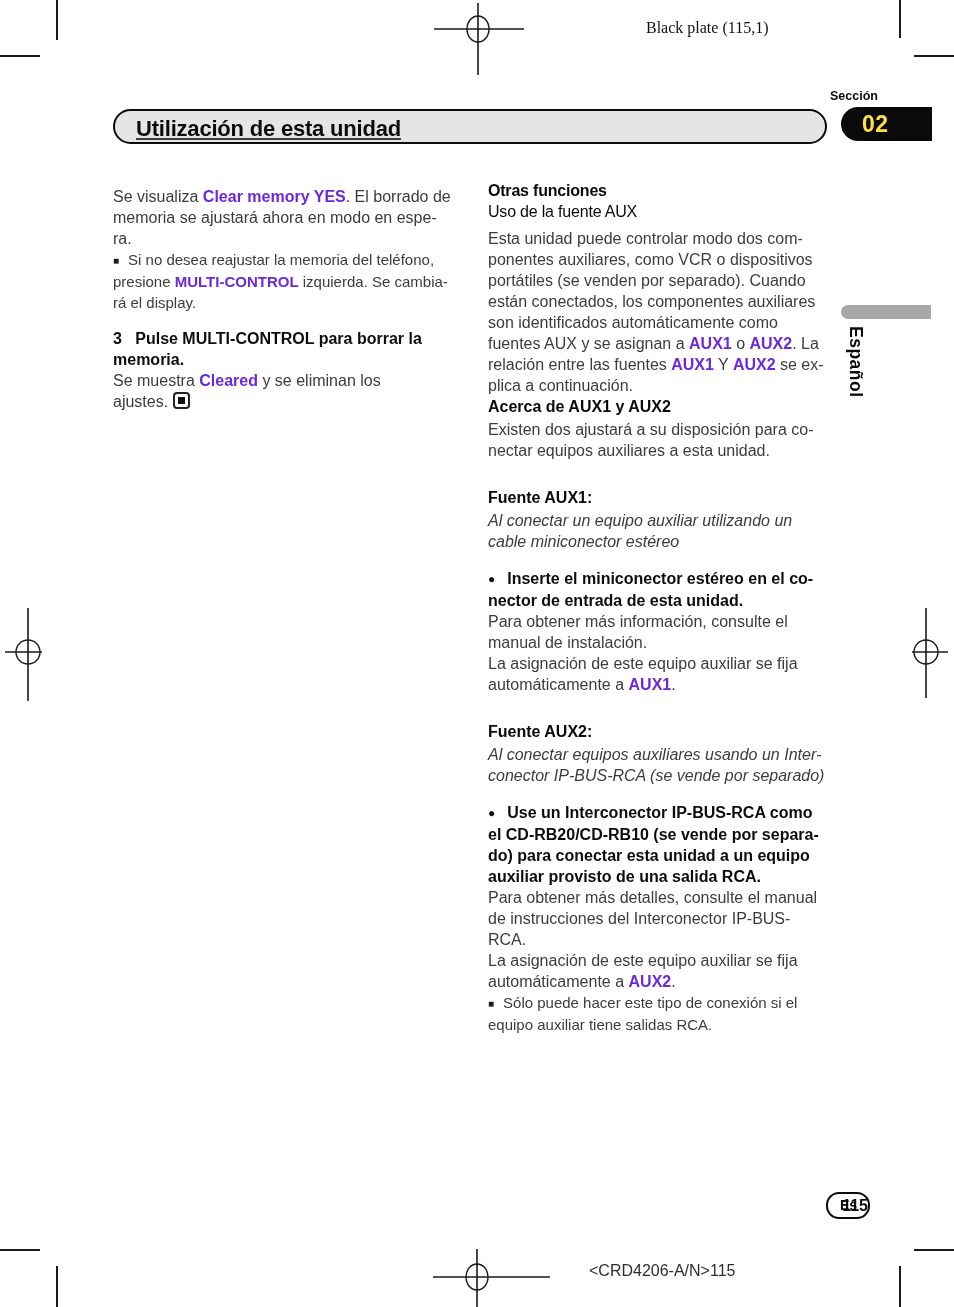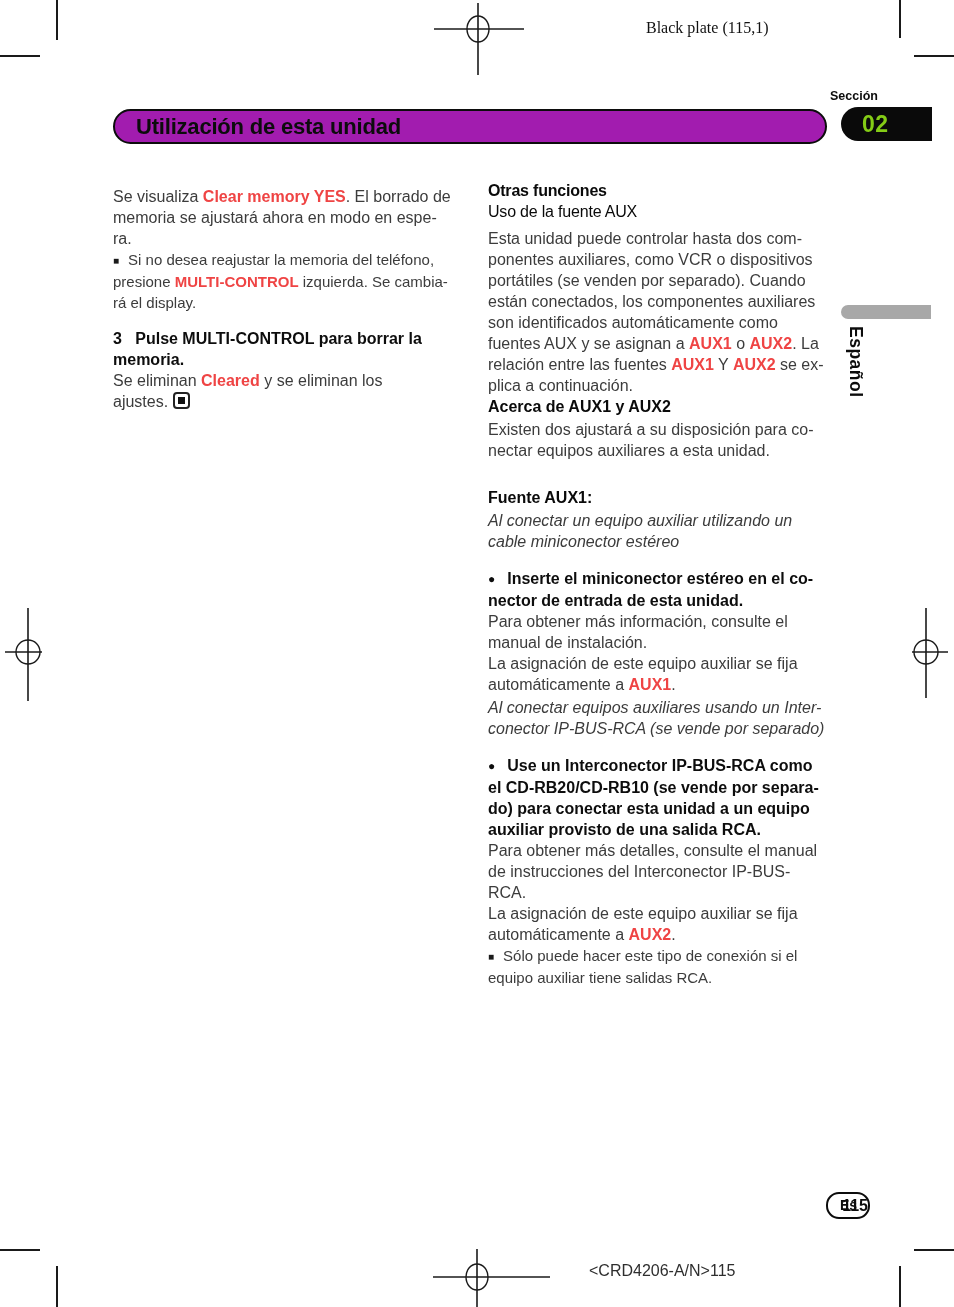--- a/index.html
+++ b/index.html
@@ -8,38 +8,38 @@
     font-family:"Liberation Sans","DejaVu Sans",sans-serif;
     color:#3c3c3c;overflow:hidden;
   }
   
   .mark{position:absolute;background:#1a1a1a;}
   .reg{position:absolute;}
   
   .plate-note{position:absolute;left:646px;top:19px;font-family:"Liberation Serif","DejaVu Serif",serif;
     font-size:16px;color:#111;}
   .title-pill{position:absolute;left:113px;top:109px;width:710px;height:31px;
-    border:2px solid #0c0c0c;border-radius:18px;display:flex;align-items:center;background:#a21caf;}
+    border:2px solid #0c0c0c;border-radius:18px;display:flex;align-items:flex-end;background:#e5e5e5;text-decoration:underline;}
   .title-pill .t{font-size:22px;font-weight:700;color:#0c0c0c;padding-left:21px;letter-spacing:-0.2px;}
   .section-label{position:absolute;left:830px;top:89px;font-size:12.5px;font-weight:700;color:#0c0c0c;}
   .section-badge{position:absolute;left:841px;top:107px;width:91px;height:34px;background:#0a0a0a;
     border-radius:17px 0 0 17px;display:flex;align-items:center;}
-  .section-badge .n{color:#84cc16;font-size:23px;font-weight:700;padding-left:21px;letter-spacing:0.5px;}
+  .section-badge .n{color:#fde047;font-size:23px;font-weight:700;padding-left:21px;letter-spacing:0.5px;}
   
   .tab-bar{position:absolute;left:841px;top:305px;width:90px;height:14px;background:#a8a8a8;
     border-radius:8px 0 0 8px;}
   .tab-lang{position:absolute;left:845px;top:326px;writing-mode:vertical-rl;
     font-size:17.5px;font-weight:700;color:#0c0c0c;letter-spacing:0.5px;}
   
   .col{position:absolute;width:352px;}
   .col p{margin:0;font-size:16px;line-height:21px;white-space:pre-wrap;}
   .col .head{font-weight:700;color:#0d0d0d;}
   .col .note{font-size:15px;color:#3c3c3c;}
   .col .it{font-style:italic;}
-  .b{font-weight:700;color:#ef4444;font-style:normal;}
+  .b{font-weight:700;color:#6d28d9;font-style:normal;}
   #left-col{left:113px;top:186px;}
   #right-col{left:488px;top:180px;}
   .h-main{font-size:23px;line-height:30px;font-weight:700;color:#0a0a0a;margin:0;letter-spacing:-0.2px;}
   .h-sub{font-size:20px;line-height:26px;font-weight:400;color:#0a0a0a;margin:8px 0 0 0;letter-spacing:-0.2px;}
   .h-small{font-size:17.5px;line-height:23px;font-weight:700;color:#0a0a0a;margin:8px 0 0 0;}
   .mt2{margin-top:2px!important;}.mt6{margin-top:6px!important;}.mt15{margin-top:15px!important;}
   .mt16{margin-top:16px!important;}.mt26{margin-top:26px!important;}
   .bullet-sq{font-size:10px;color:#1a1a1a;margin-right:9px;vertical-align:1px;}
   .bullet-ci{font-size:12px;color:#0d0d0d;margin-right:12px;vertical-align:1px;}
   .end-icon{display:inline-block;width:13px;height:13px;border:2px solid #222;border-radius:4px;
@@ -101,28 +101,28 @@
 
 <div id="left-col" class="col">
   <p><span>Se visualiza </span><span class="b">Clear memory YES</span><span>. El borrado de
 memoria se ajustará ahora en modo en espe-
 ra.</span></p>
   <p class="note"><span class="bullet-sq">■</span><span><span>Si no desea reajustar la memoria del teléfono,
 presione </span><span class="b">MULTI-CONTROL</span><span> izquierda. Se cambia-
 rá el display.</span></span></p>
   <p class="head mt15">3   Pulse MULTI-CONTROL para borrar la
 memoria.</p>
-  <p><span><span>Se eliminan </span><span class="b">Cleared</span><span> y se eliminan los
+  <p><span><span>Se muestra </span><span class="b">Cleared</span><span> y se eliminan los
 ajustes. </span></span><span class="end-icon"><span>■</span></span></p>
 </div>
 
 <div id="right-col" class="col">
   <p class="h-main">Otras funciones</p>
   <p class="h-sub">Uso de la fuente AUX</p>
-  <p class="mt6"><span>Esta unidad puede controlar hasta dos com-
+  <p class="mt6"><span>Esta unidad puede controlar modo dos com-
 ponentes auxiliares, como VCR o dispositivos
 portátiles (se venden por separado). Cuando
 están conectados, los componentes auxiliares
 son identificados automáticamente como
 fuentes AUX y se asignan a </span><span class="b">AUX1</span><span> o </span><span class="b">AUX2</span><span>. La
 relación entre las fuentes </span><span class="b">AUX1</span><span> Y </span><span class="b">AUX2</span><span> se ex-
 plica a continuación.</span></p>
 
   <p class="h-small">Acerca de AUX1 y AUX2</p>
   <p class="mt2">Existen dos ajustará a su disposición para co-
@@ -131,20 +131,21 @@
   <p class="h-small mt26">Fuente AUX1:</p>
   <p class="it mt2">Al conectar un equipo auxiliar utilizando un
 cable miniconector estéreo</p>
   <p class="head mt16"><span class="bullet-ci">●</span><span>Inserte el miniconector estéreo en el co-
 nector de entrada de esta unidad.</span></p>
   <p>Para obtener más información, consulte el
 manual de instalación.</p>
   <p><span>La asignación de este equipo auxiliar se fija
 automáticamente a </span><span class="b">AUX1</span><span>.</span></p>
 
+  <p class="h-small mt26">Fuente AUX2:</p>
   <p class="it mt2">Al conectar equipos auxiliares usando un Inter-
 conector IP-BUS-RCA (se vende por separado)</p>
   <p class="head mt16"><span class="bullet-ci">●</span><span>Use un Interconector IP-BUS-RCA como
 el CD-RB20/CD-RB10 (se vende por separa-
 do) para conectar esta unidad a un equipo
 auxiliar provisto de una salida RCA.</span></p>
   <p>Para obtener más detalles, consulte el manual
 de instrucciones del Interconector IP-BUS-
 RCA.</p>
   <p><span>La asignación de este equipo auxiliar se fija

